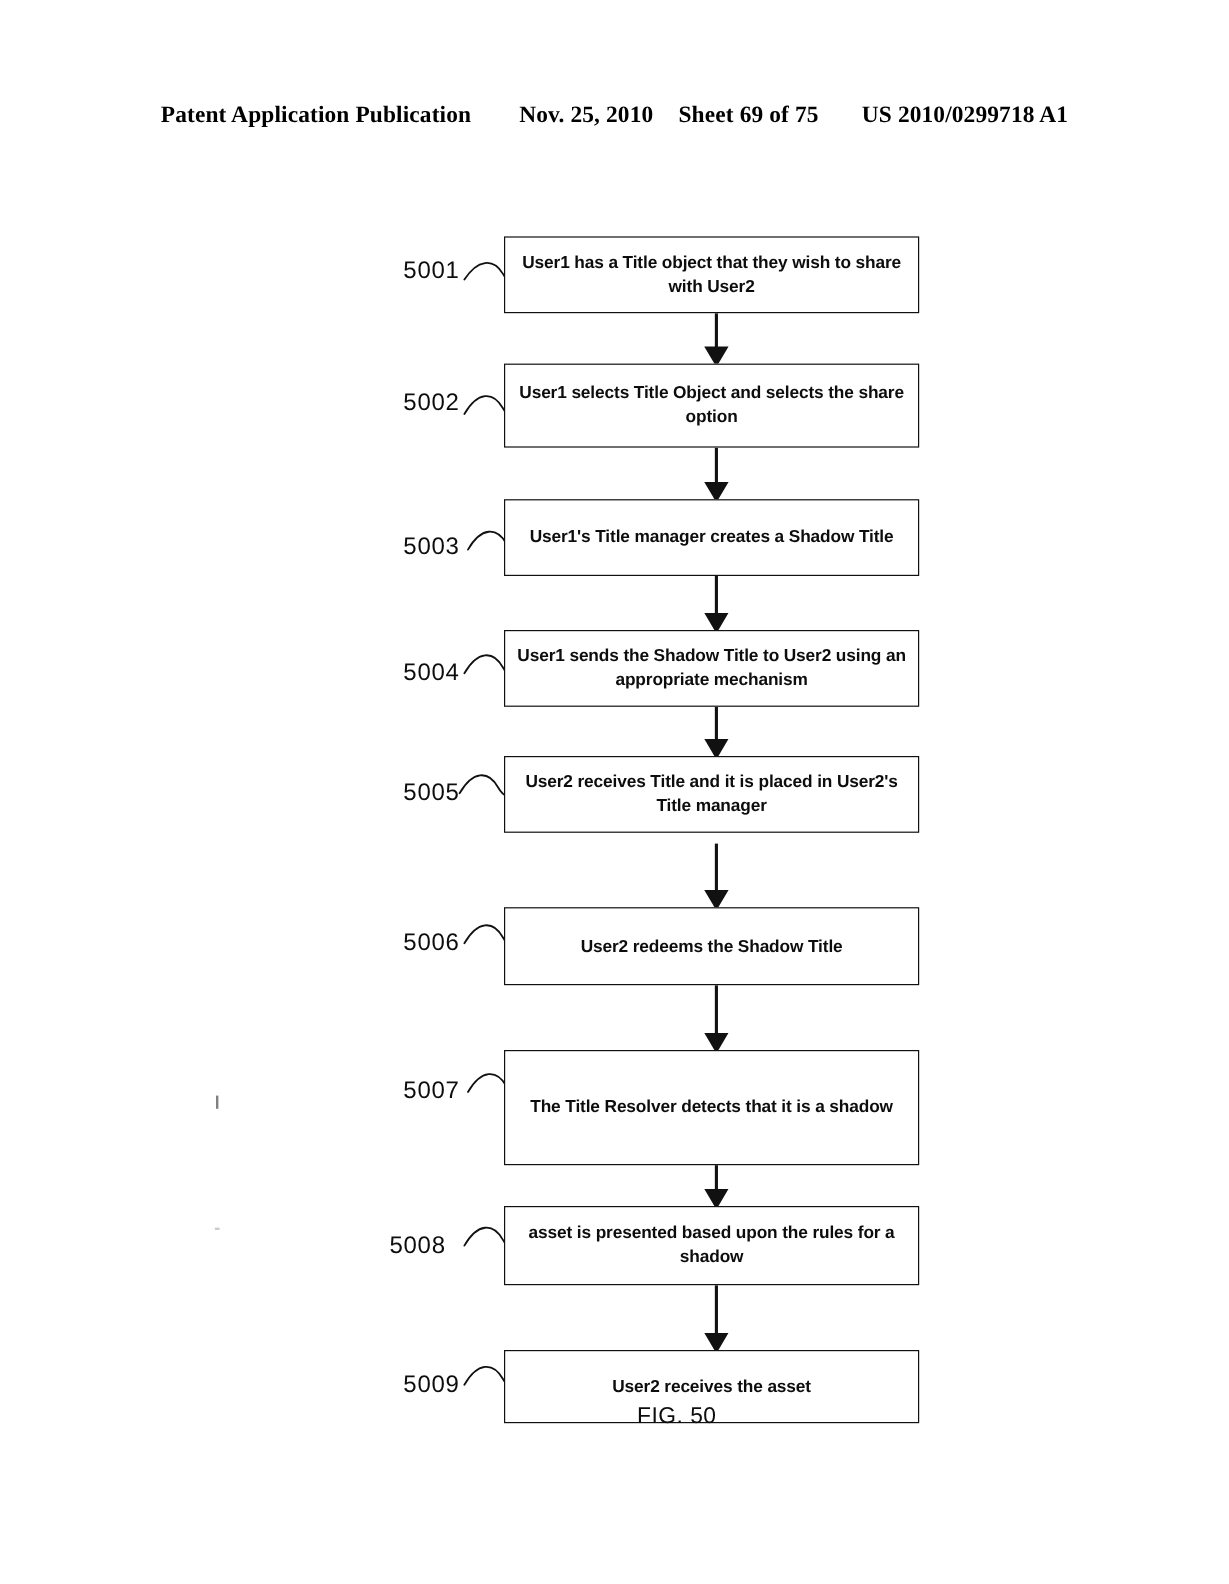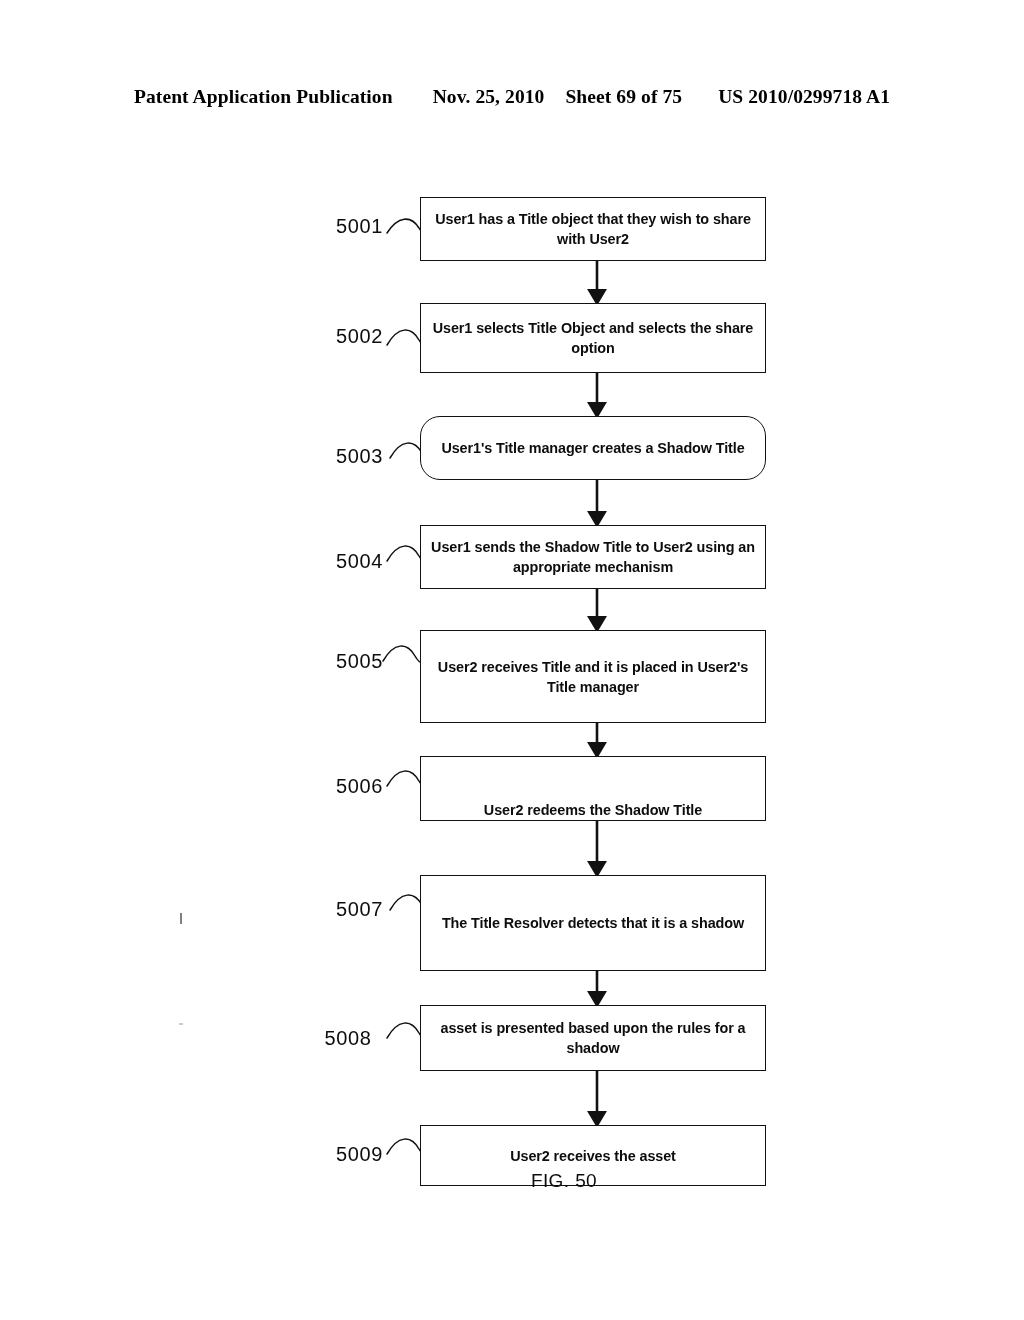--- a/index.html
+++ b/index.html
@@ -62,24 +62,24 @@
     line-height: 20px;
     font-weight: 600;
     color: #0d0d0d;
     padding: 0 8px;
     letter-spacing: -0.1px;
   }
 
   
   #node-5001 { top: 177px;  height: 64px; }
   #node-5002 { top: 283px;  height: 70px; }
-  #node-5003 { top: 396px;  height: 64px; border-radius: 20px; }
+  #node-5003 { top: 396px;  height: 64px; }
   #node-5004 { top: 505px;  height: 64px; }
-  #node-5005 { top: 610px;  height: 93px; justify-content: flex-end; }
-  #node-5006 { top: 736px;  height: 65px; align-items: flex-end; }
+  #node-5005 { top: 610px;  height: 64px; justify-content: flex-end; }
+  #node-5006 { top: 736px;  height: 65px; }
   #node-5007 { top: 855px;  height: 96px; }
   #node-5008 { top: 985px;  height: 66px; }
   #node-5009 { top: 1105px; height: 61px; }
 
   
   .ref-label {
     position: absolute;
     font-family: "Liberation Sans", sans-serif;
     font-size: 20px;
     font-weight: 500;

